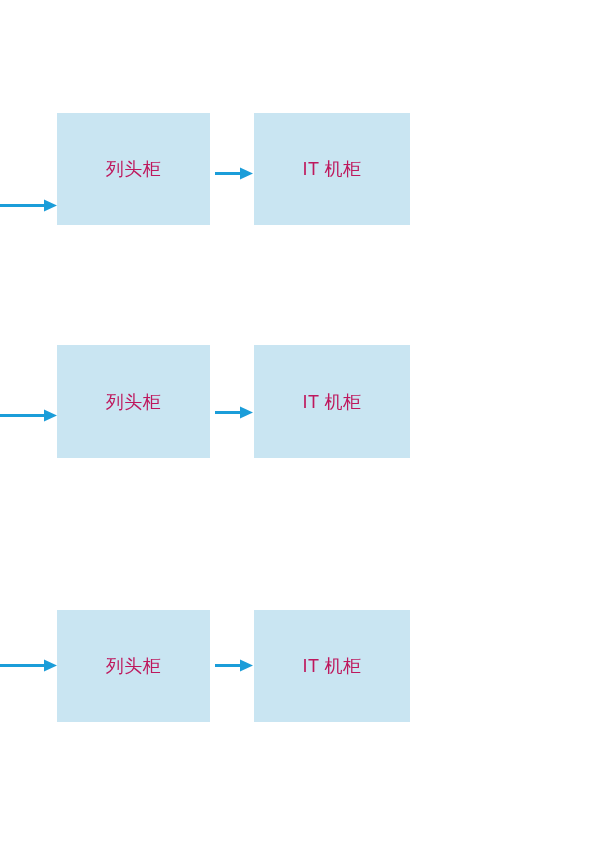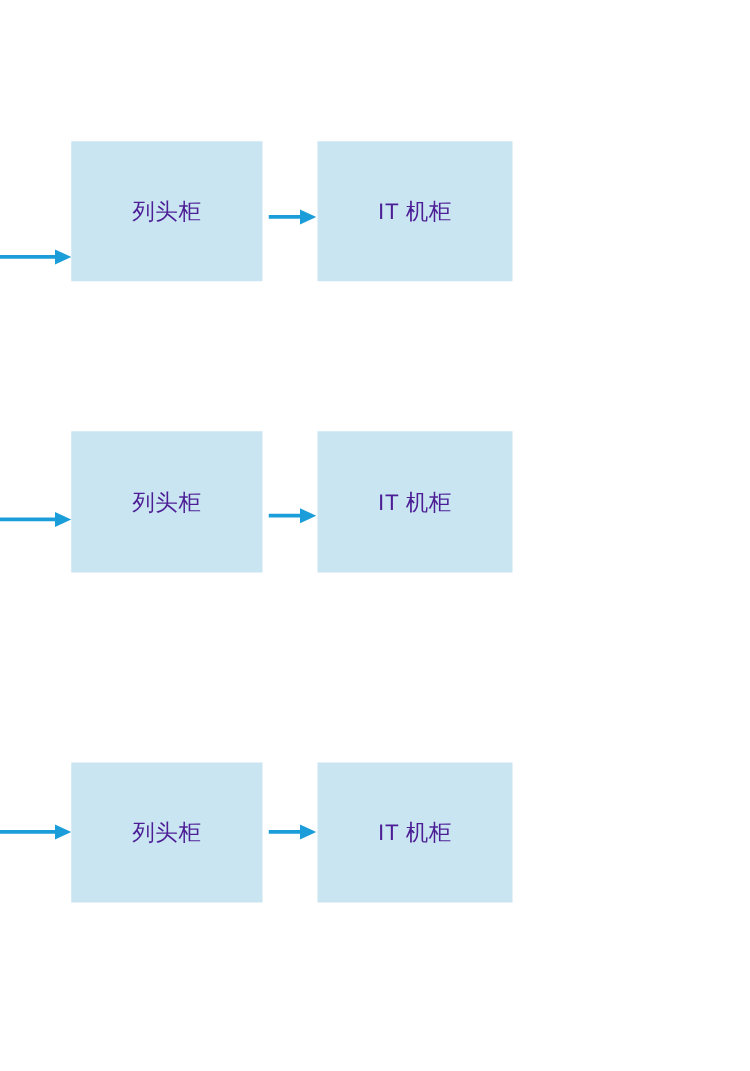--- a/index.html
+++ b/index.html
@@ -29,21 +29,21 @@
   }
   .node-box {
     position: absolute;
     background: #c9e5f2;
     box-sizing: border-box;
     display: flex;
     align-items: center;
     justify-content: center;
   }
   .node-label {
-    color: #4c1d95;
+    color: #be185d;
     font-size: 18px;
     font-weight: 400;
     line-height: 1;
     letter-spacing: 0.5px;
     white-space: pre;
   }
   .arrow {
     position: absolute;
     display: block;
   }

